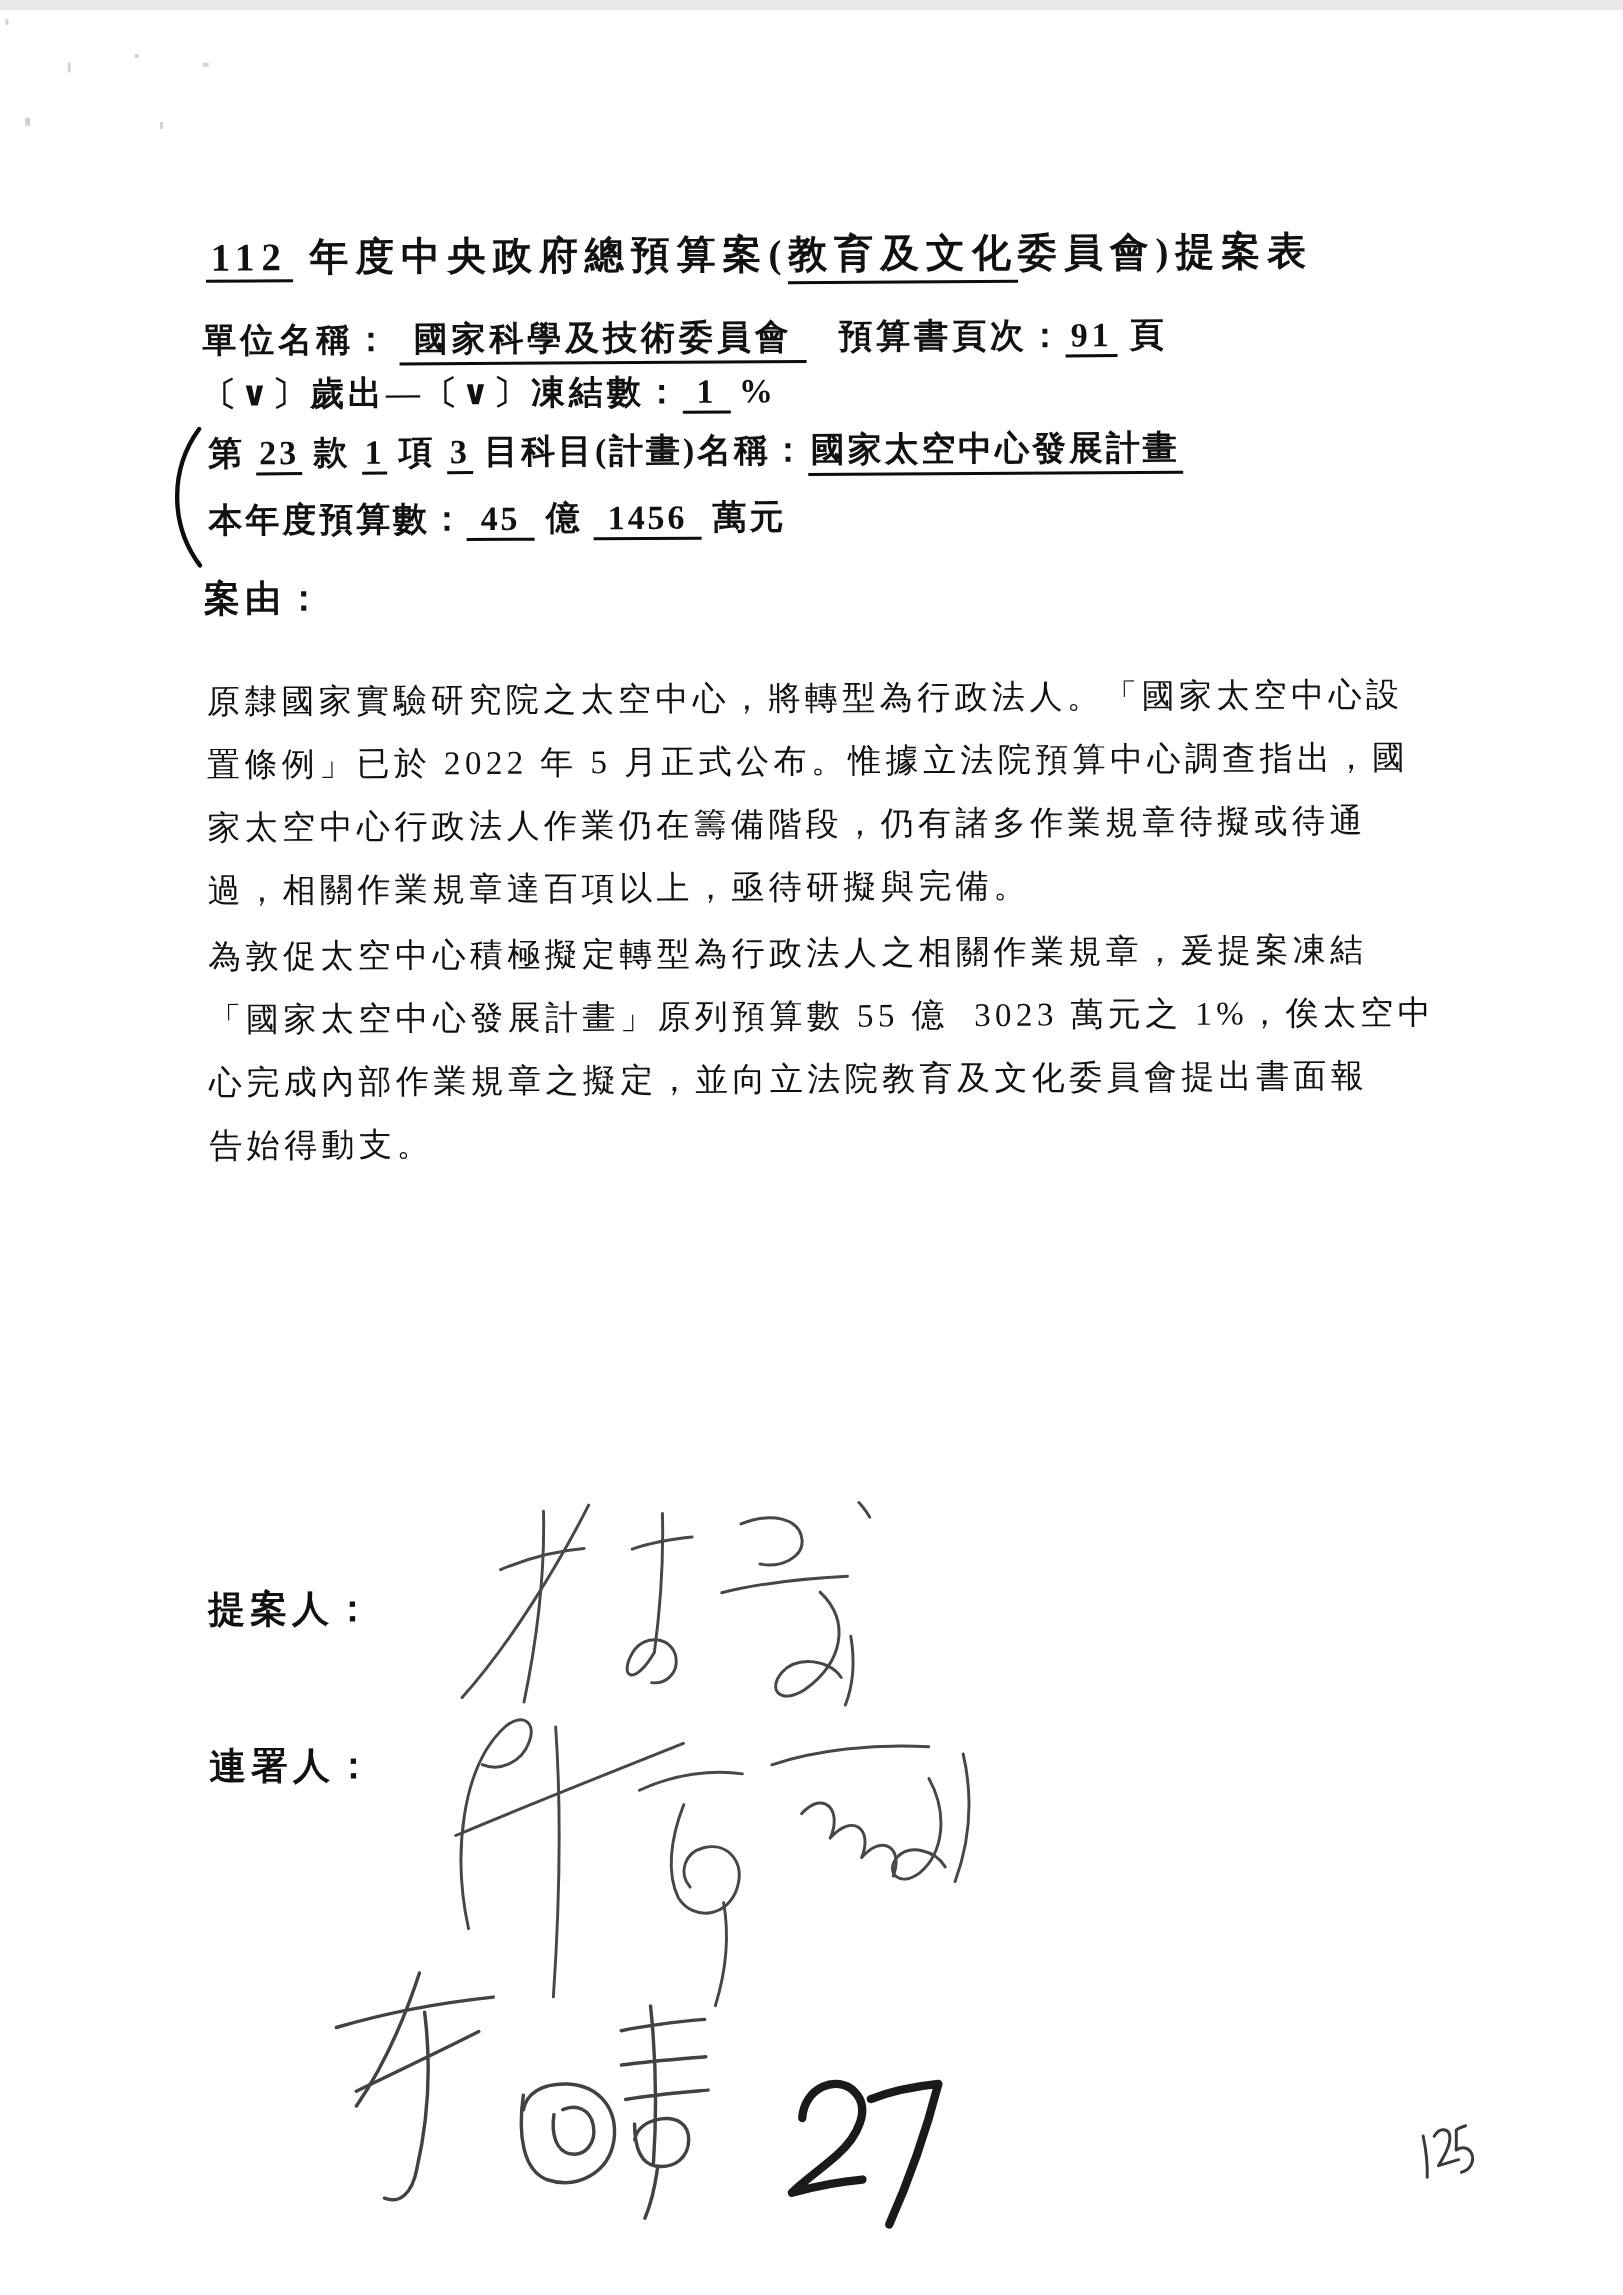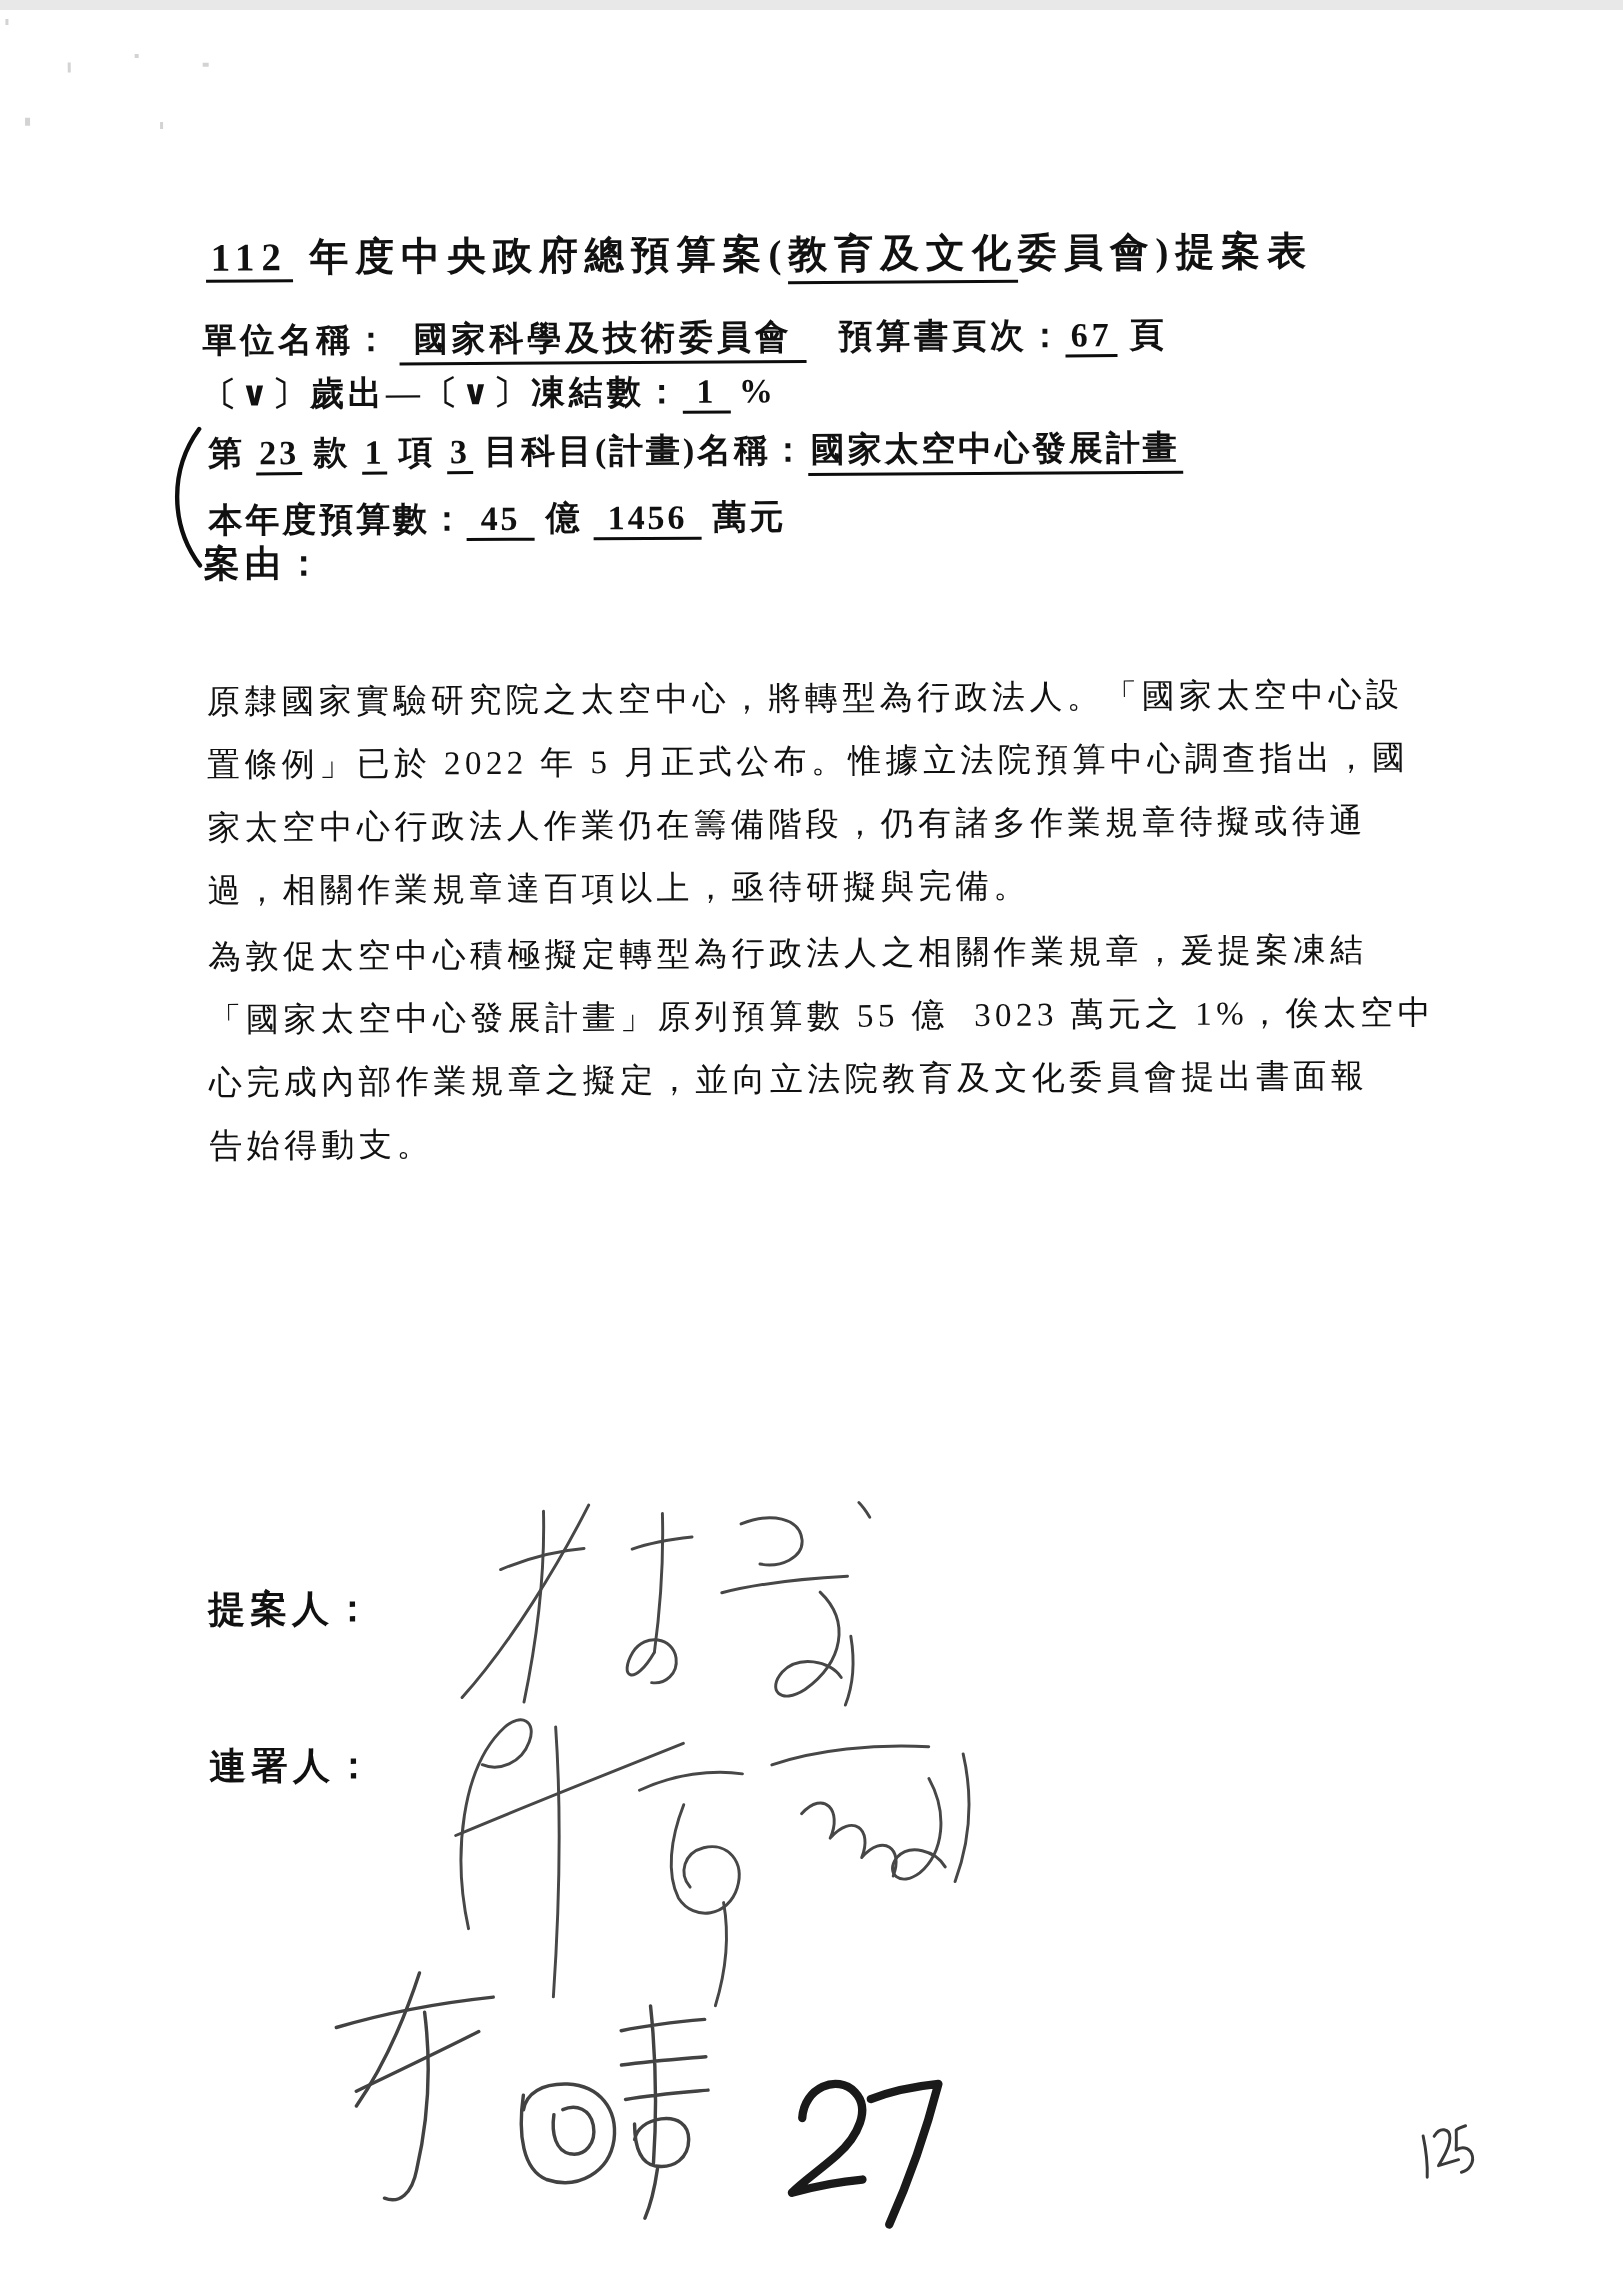--- a/index.html
+++ b/index.html
@@ -27,21 +27,21 @@
   }
   .u { display: inline-block; border-bottom: 3.9px solid #0d0d0d; }
   .u-num   { padding: 0 4.9px; }
   .u-wide  { padding: 0 13.8px; }
   .u-slim  { padding: 0 2.9px; }
 
   .unit-line   { left: 206px; top: 304px;  font-size: 34px; letter-spacing: 3.9px; font-weight: 700; }
   .check-line  { left: 206px; top: 358px;  font-size: 34px; letter-spacing: 3.9px; font-weight: 700; }
   .subject-line{ left: 211px; top: 417px;  font-size: 34px; letter-spacing: 2.9px; font-weight: 700; }
   .budget-line { left: 211px; top: 484px;  font-size: 34px; letter-spacing: 2.9px; font-weight: 700; }
-  .case-line   { left: 206px; top: 526px; font-size: 36px; letter-spacing: 4.9px; font-weight: 700; }
+  .case-line   { left: 206px; top: 561px; font-size: 36px; letter-spacing: 4.9px; font-weight: 700; }
 
   .ml-gap { margin-left: 32px; }
   .ml-sm  { margin-left: 7.9px; }
 
   .para {
     position: absolute;
     left: 208px;
     width: 1219px;
     font-size: 33px;
     letter-spacing: 4.4px;
@@ -74,21 +74,21 @@
 
     <div class="speck" style="left:10.8px;top:3.9px;width:2.9px;height:5.9px;"></div>
     <div class="speck" style="left:73px;top:48px;width:2.5px;height:9.8px;"></div>
     <div class="speck" style="left:140px;top:40px;width:4.4px;height:4.4px;"></div>
     <div class="speck" style="left:29.5px;top:103px;width:5.9px;height:7.9px;"></div>
     <div class="speck" style="left:165px;top:108px;width:2.9px;height:6.9px;"></div>
     <div class="speck" style="left:208px;top:49px;width:5.9px;height:4.4px;"></div>
 
     <div class="line title-line"><span class="u u-num">112</span><span> 年度中央政府總預算案(</span><span class="u">教育及文化</span><span>委員會)提案表</span></div>
 
-    <div class="line unit-line"><span>單位名稱：</span><span class="u u-wide ml-sm">國家科學及技術委員會</span><span class="ml-gap">預算書頁次：</span><span class="u u-num">67</span><span> 頁</span></div>
+    <div class="line unit-line"><span>單位名稱：</span><span class="u u-wide ml-sm">國家科學及技術委員會</span><span class="ml-gap">預算書頁次：</span><span class="u u-num">91</span><span> 頁</span></div>
 
     <div class="line check-line"><span>〔∨〕歲出—〔∨〕凍結數：</span><span class="u u-wide">1</span><span class="ml-sm">%</span></div>
 
     <svg class="svg-abs" style="left:172px;top:411px;" width="38" height="145" viewBox="0 0 78 296">
       <path d="M62,8 C22,62 16,112 16,148 C16,184 22,234 62,288" fill="none" stroke="#0e0e0e" stroke-width="9" stroke-linecap="round"></path>
     </svg>
 
     <div class="line subject-line"><span>第 </span><span class="u u-slim">23</span><span> 款 </span><span class="u u-slim">1</span><span> 項 </span><span class="u u-slim">3</span><span> 目科目(計畫)名稱：</span><span class="u u-slim">國家太空中心發展計畫</span></div>
 
     <div class="line budget-line"><span>本年度預算數：</span><span class="u u-wide">45</span><span> 億 </span><span class="u u-wide">1456</span><span> 萬元</span></div>

